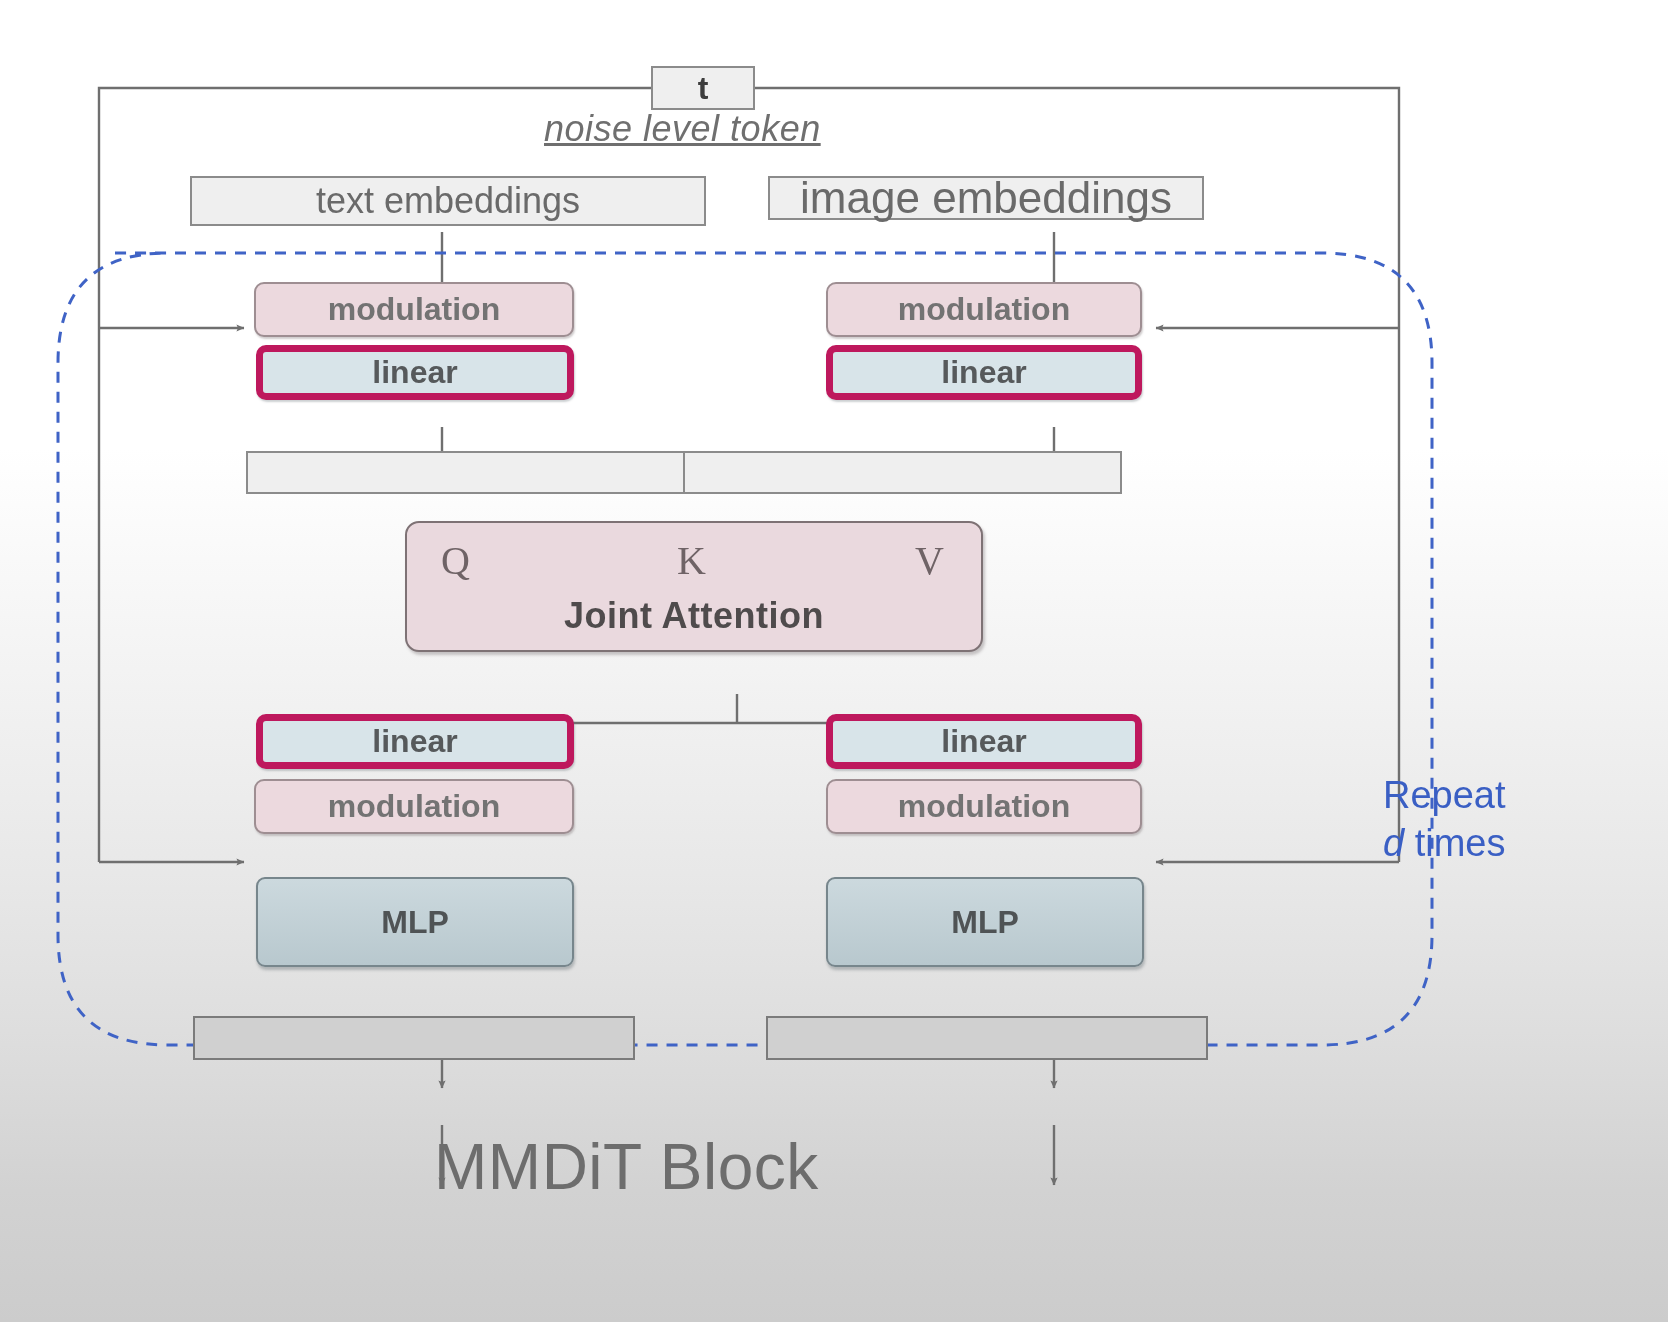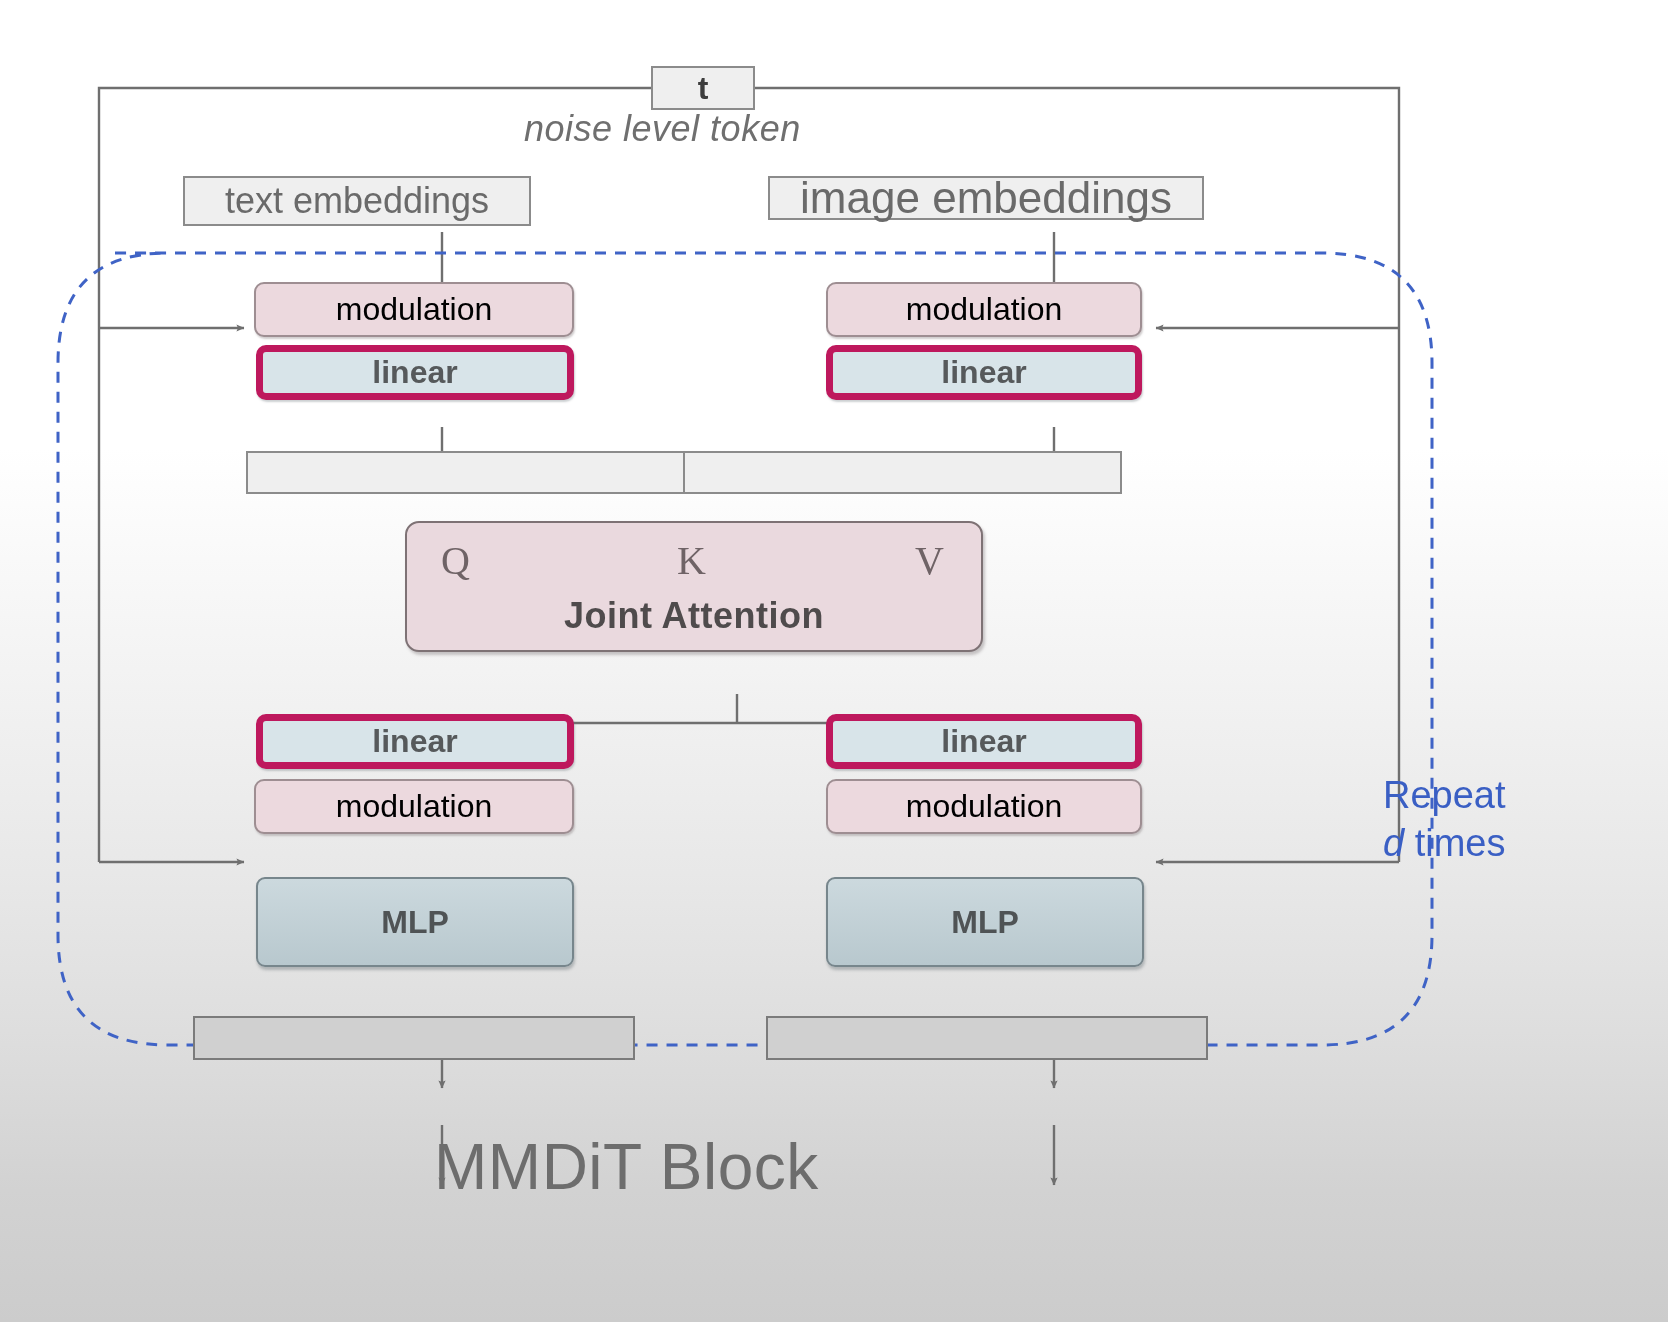--- a/index.html
+++ b/index.html
@@ -47,22 +47,22 @@
     border: 2px solid #8b8b8b;
     color: #6a6a6a;
   }
 
   
   .pink {
     background: #ecd9de;
     border: 2px solid #9e8e92;
     border-radius: 10px;
     box-shadow: 1px 2px 2px rgba(120,110,112,0.35);
-    font-weight: normal;
-    color: #000000;
+    font-weight: bold;
+    color: #737373;
   }
 
   
   .blue {
     background: #d8e4e9;
     border: 7px solid #be185d;
     border-radius: 10px;
     box-shadow: 1px 2px 2px rgba(110,120,125,0.35);
     font-weight: bold;
     color: #56595b;
@@ -232,25 +232,25 @@
                           L 168 1045
                           Q 58 1045 58 935
                           L 58 363
                           Q 58 253 168 253 Z"></path>
   </svg>
 
   <div class="node plain" style="left:651px; top:66px; width:104px; height:44px; font-size:32px; font-weight:bold; color:#3d3d3d;">
     <span>t</span>
   </div>
 
-  <div class="label" id="noise-label" style="left:524px; top:108px;">
+  <div class="label" id="noise-label" style="left:544px; top:108px;text-decoration:underline;">
     <span>noise level token</span>
   </div>
 
-  <div class="node plain" style="left:183px; top:176px; width:348px; height:50px; font-size:36px;">
+  <div class="node plain" style="left:190px; top:176px; width:516px; height:50px; font-size:36px;">
     <span>text embeddings</span>
   </div>
 
   <div class="node plain" style="left:768px; top:176px; width:436px; height:44px; font-size:44px;">
     <span>image embeddings</span>
   </div>
 
   <div class="node pink" style="left:254px; top:282px; width:320px; height:55px; font-size:32px;">
     <span>modulation</span>
   </div>

